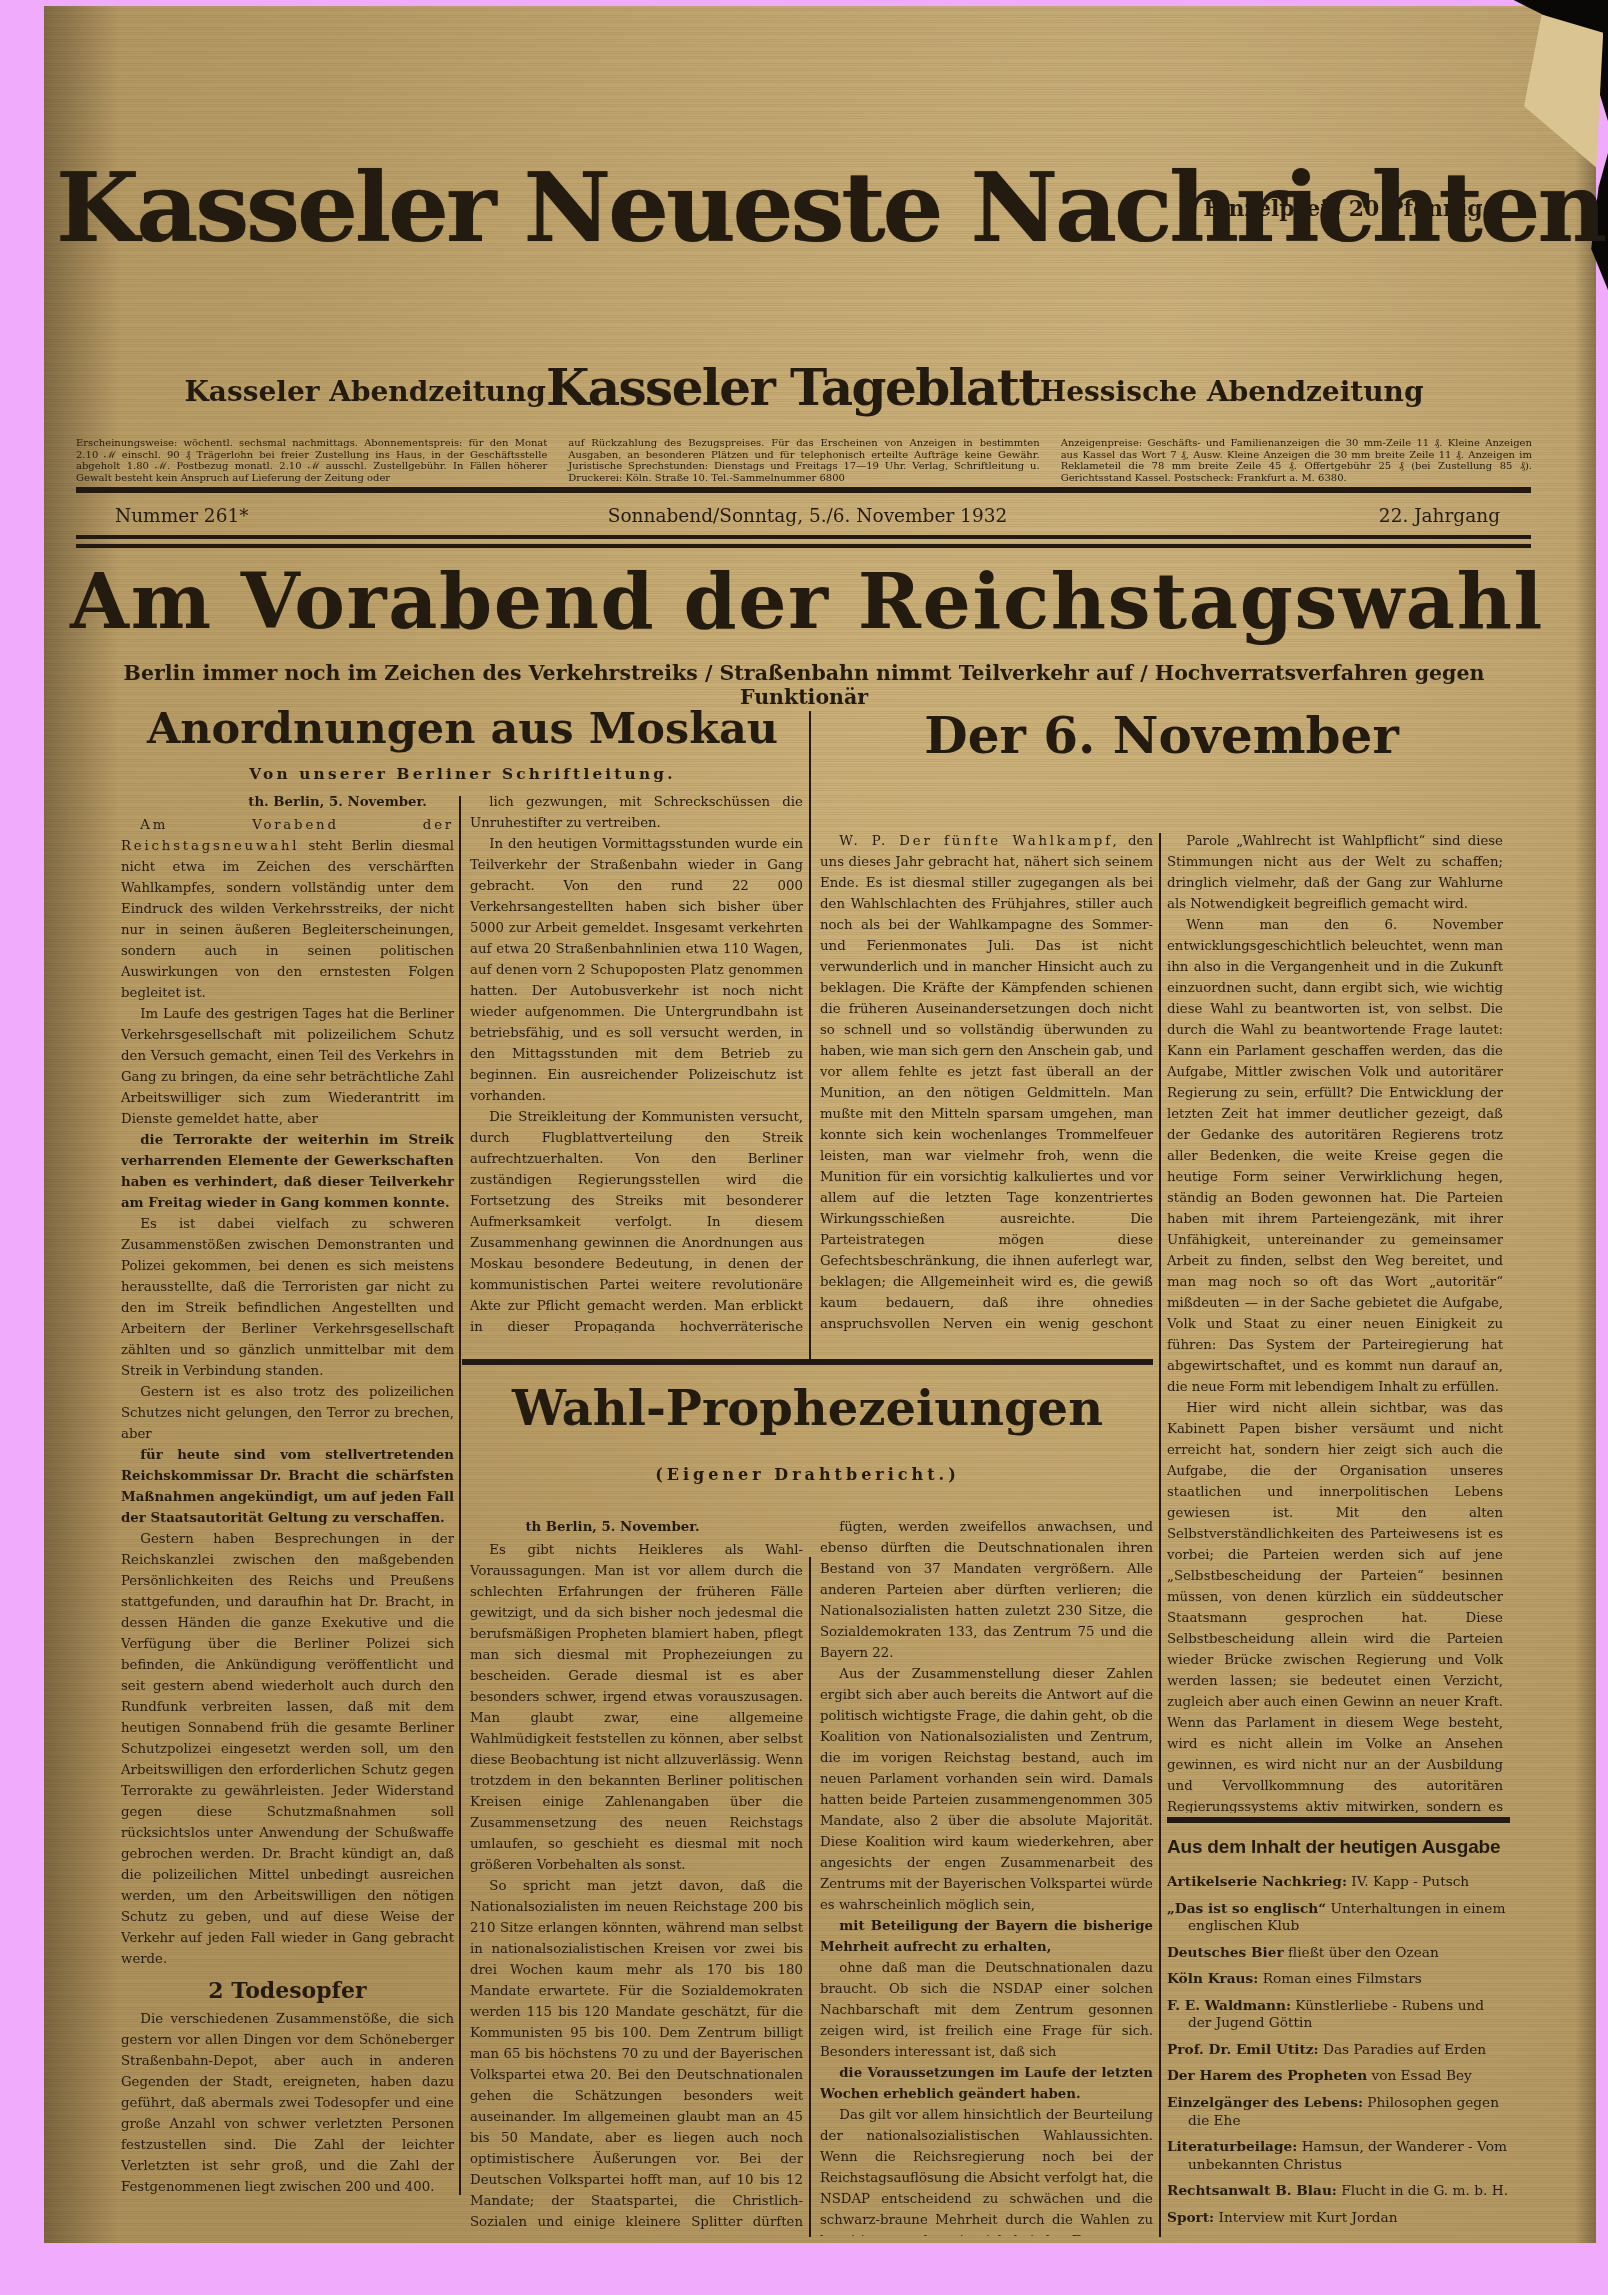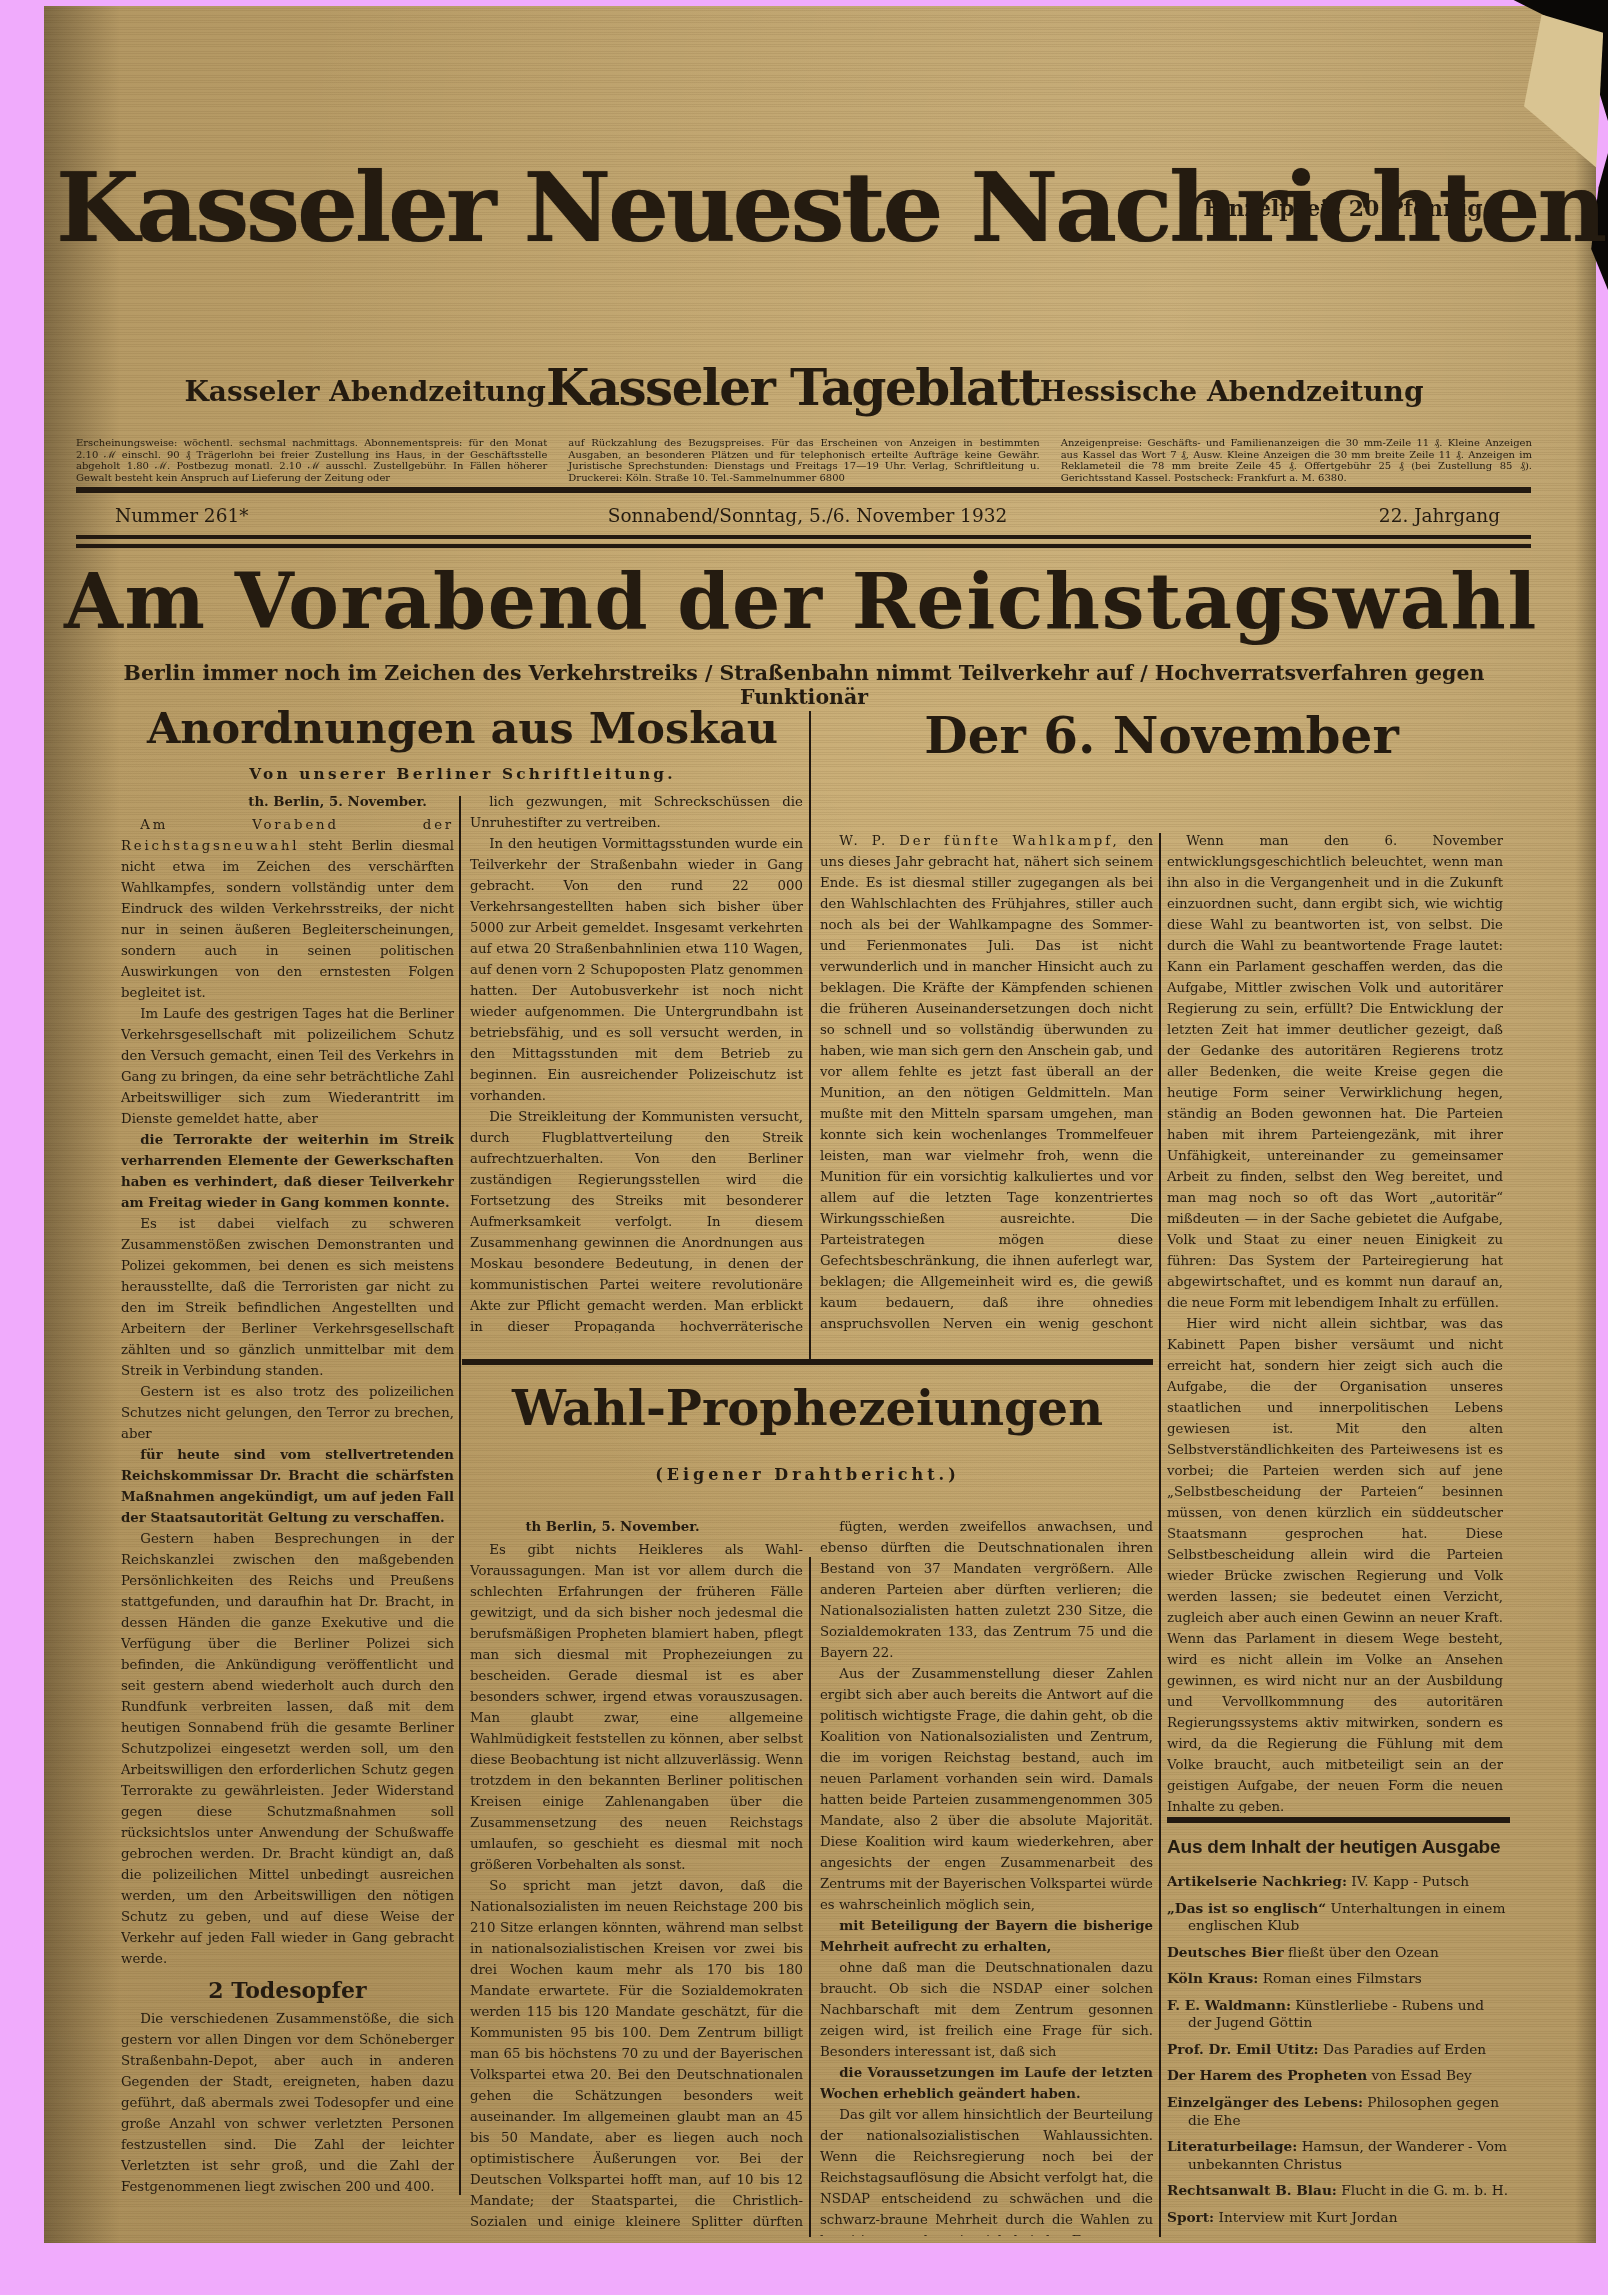--- a/index.html
+++ b/index.html
@@ -38,21 +38,21 @@
   .subrow .mid{font-weight:bold;font-size:50px;line-height:1;letter-spacing:-1.6px;}
   .imprint{position:absolute;left:76px;right:76px;top:437px;height:47px;overflow:hidden;
     display:flex;gap:21px;}
   .imprint div{flex:1;font-size:10px;line-height:11.7px;text-align:justify;}
   .daterow{position:absolute;left:76px;right:76px;top:499px;height:32px;
     display:flex;align-items:center;font-weight:normal;font-size:18.5px;}
   .daterow .l{width:30%;padding-left:39px;}
   .daterow .c{width:40%;text-align:center;}
   .daterow .r{width:30%;text-align:right;padding-right:32px;}
   
-  .mainhead{position:absolute;left:64px;right:64px;top:564px;text-align:left;
+  .mainhead{position:absolute;left:64px;right:64px;top:564px;text-align:right;
     font-weight:bold;font-size:76px;line-height:1;letter-spacing:1.6px;white-space:nowrap;}
   .subhead{position:absolute;left:64px;right:64px;top:661px;text-align:center;
     font-weight:bold;font-size:20.5px;}
   
   .arthead{position:absolute;text-align:center;font-weight:bold;}
   .byline{position:absolute;text-align:center;font-weight:bold;}
   
   .col{position:absolute;overflow:hidden;font-size:13.3px;line-height:21px;}
   .np-p{margin:0;text-align:justify;text-indent:19.3px;}
   .np-b{font-weight:bold;}
@@ -127,20 +127,21 @@
       <p class="np-p">lich gezwungen, mit Schreckschüssen die Unruhestifter zu vertreiben.</p>
       <p class="np-p">In den heutigen Vormittagsstunden wurde ein Teilverkehr der Straßenbahn wieder in Gang gebracht. Von den rund 22 000 Verkehrsangestellten haben sich bisher über 5000 zur Arbeit gemeldet. Insgesamt verkehrten auf etwa 20 Straßenbahnlinien etwa 110 Wagen, auf denen vorn 2 Schupoposten Platz genommen hatten. Der Autobusverkehr ist noch nicht wieder aufgenommen. Die Untergrundbahn ist betriebsfähig, und es soll versucht werden, in den Mittagsstunden mit dem Betrieb zu beginnen. Ein ausreichender Polizeischutz ist vorhanden.</p>
       <p class="np-p">Die Streikleitung der Kommunisten versucht, durch Flugblattverteilung den Streik aufrechtzuerhalten. Von den Berliner zuständigen Regierungsstellen wird die Fortsetzung des Streiks mit besonderer Aufmerksamkeit verfolgt. In diesem Zusammenhang gewinnen die Anordnungen aus Moskau besondere Bedeutung, in denen der kommunistischen Partei weitere revolutionäre Akte zur Pflicht gemacht werden. Man erblickt in dieser Propaganda hochverräterische Unternehmungen. Wegen dieser hochverräterischen Unternehmungen ist die sofortige Einleitung eines Hochverratsverfahrens gegen einen Funktionär eingeleitet worden.</p>
     </div>
 
   <div class="arthead" style="left:820px;width:683px;top:706px;font-size:50px;">Der 6. November</div>
   <div class="col" style="left:820px;top:830px;width:333px;height:503px;">
       <p class="np-p"><span class="sperr">W. P. Der fünfte Wahlkampf,</span> den uns dieses Jahr gebracht hat, nähert sich seinem Ende. Es ist diesmal stiller zugegangen als bei den Wahlschlachten des Frühjahres, stiller auch noch als bei der Wahlkampagne des Sommer- und Ferienmonates Juli. Das ist nicht verwunderlich und in mancher Hinsicht auch zu beklagen. Die Kräfte der Kämpfenden schienen die früheren Auseinandersetzungen doch nicht so schnell und so vollständig überwunden zu haben, wie man sich gern den Anschein gab, und vor allem fehlte es jetzt fast überall an der Munition, an den nötigen Geldmitteln. Man mußte mit den Mitteln sparsam umgehen, man konnte sich kein wochenlanges Trommelfeuer leisten, man war vielmehr froh, wenn die Munition für ein vorsichtig kalkuliertes und vor allem auf die letzten Tage konzentriertes Wirkungsschießen ausreichte. Die Parteistrategen mögen diese Gefechtsbeschränkung, die ihnen auferlegt war, beklagen; die Allgemeinheit wird es, die gewiß kaum bedauern, daß ihre ohnedies anspruchsvollen Nerven ein wenig geschont wurden. Trotz dieser milderen Umstände ist es aber doch gut, daß die Wahlmüdigkeit diesmal wieder in das Wahlgeschehen eingetreten ist.</p>
     </div>
   <div class="col" style="left:1167px;top:830px;width:336px;height:983px;">
+      <p class="np-p">Parole „Wahlrecht ist Wahlpflicht“ sind diese Stimmungen nicht aus der Welt zu schaffen; dringlich vielmehr, daß der Gang zur Wahlurne als Notwendigkeit begreiflich gemacht wird.</p>
       <p class="np-p">Wenn man den 6. November entwicklungsgeschichtlich beleuchtet, wenn man ihn also in die Vergangenheit und in die Zukunft einzuordnen sucht, dann ergibt sich, wie wichtig diese Wahl zu beantworten ist, von selbst. Die durch die Wahl zu beantwortende Frage lautet: Kann ein Parlament geschaffen werden, das die Aufgabe, Mittler zwischen Volk und autoritärer Regierung zu sein, erfüllt? Die Entwicklung der letzten Zeit hat immer deutlicher gezeigt, daß der Gedanke des autoritären Regierens trotz aller Bedenken, die weite Kreise gegen die heutige Form seiner Verwirklichung hegen, ständig an Boden gewonnen hat. Die Parteien haben mit ihrem Parteiengezänk, mit ihrer Unfähigkeit, untereinander zu gemeinsamer Arbeit zu finden, selbst den Weg bereitet, und man mag noch so oft das Wort „autoritär“ mißdeuten — in der Sache gebietet die Aufgabe, Volk und Staat zu einer neuen Einigkeit zu führen: Das System der Parteiregierung hat abgewirtschaftet, und es kommt nun darauf an, die neue Form mit lebendigem Inhalt zu erfüllen.</p>
       <p class="np-p">Hier wird nicht allein sichtbar, was das Kabinett Papen bisher versäumt und nicht erreicht hat, sondern hier zeigt sich auch die Aufgabe, die der Organisation unseres staatlichen und innerpolitischen Lebens gewiesen ist. Mit den alten Selbstverständlichkeiten des Parteiwesens ist es vorbei; die Parteien werden sich auf jene „Selbstbescheidung der Parteien“ besinnen müssen, von denen kürzlich ein süddeutscher Staatsmann gesprochen hat. Diese Selbstbescheidung allein wird die Parteien wieder Brücke zwischen Regierung und Volk werden lassen; sie bedeutet einen Verzicht, zugleich aber auch einen Gewinn an neuer Kraft. Wenn das Parlament in diesem Wege besteht, wird es nicht allein im Volke an Ansehen gewinnen, es wird nicht nur an der Ausbildung und Vervollkommnung des autoritären Regierungssystems aktiv mitwirken, sondern es wird, da die Regierung die Fühlung mit dem Volke braucht, auch mitbeteiligt sein an der geistigen Aufgabe, der neuen Form die neuen Inhalte zu geben.</p>
     </div>
 
   <div class="hrule" style="left:462px;width:691px;top:1359px;height:5.6px;"></div>
   <div class="arthead" style="left:462px;width:691px;top:1380px;font-size:48px;">Wahl-Prophezeiungen</div>
   <div class="byline" style="left:462px;width:691px;top:1465px;font-size:16px;letter-spacing:4px;">(Eigener Drahtbericht.)</div>
   <div class="col" style="left:470px;top:1516px;width:333px;height:720px;">
       <div class="np-date datec">th Berlin, 5. November.</div>
       <p class="np-p">Es gibt nichts Heikleres als Wahl-Voraussagungen. Man ist vor allem durch die schlechten Erfahrungen der früheren Fälle gewitzigt, und da sich bisher noch jedesmal die berufsmäßigen Propheten blamiert haben, pflegt man sich diesmal mit Prophezeiungen zu bescheiden. Gerade diesmal ist es aber besonders schwer, irgend etwas vorauszusagen. Man glaubt zwar, eine allgemeine Wahlmüdigkeit feststellen zu können, aber selbst diese Beobachtung ist nicht allzuverlässig. Wenn trotzdem in den bekannten Berliner politischen Kreisen einige Zahlenangaben über die Zusammensetzung des neuen Reichstags umlaufen, so geschieht es diesmal mit noch größeren Vorbehalten als sonst.</p>

